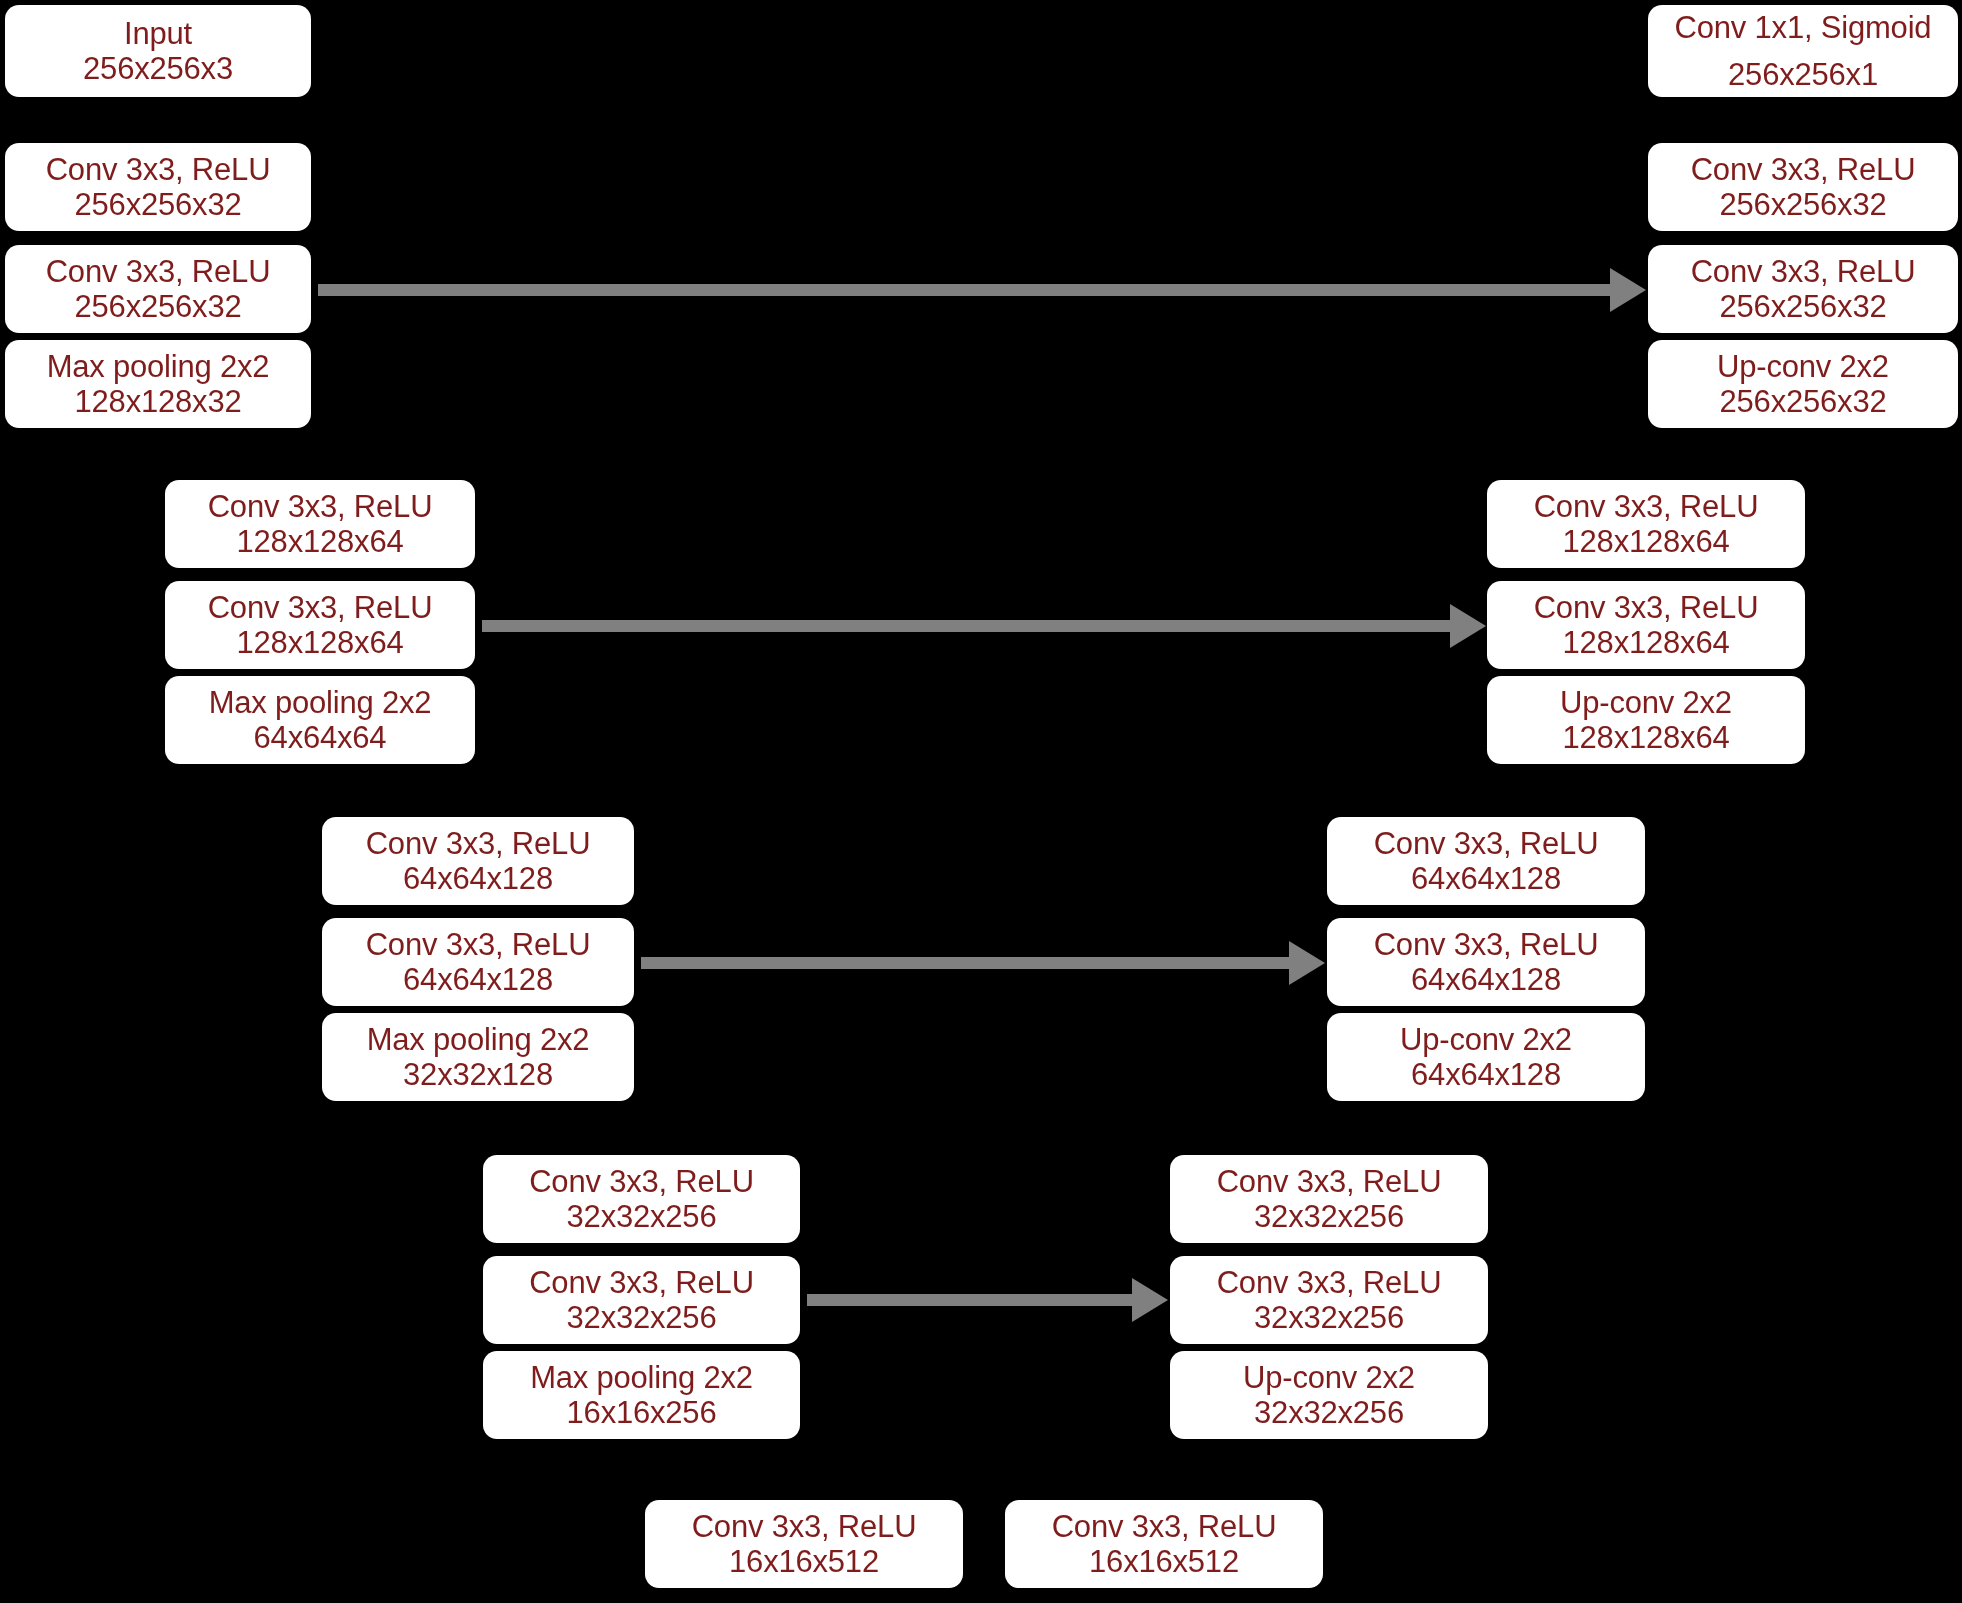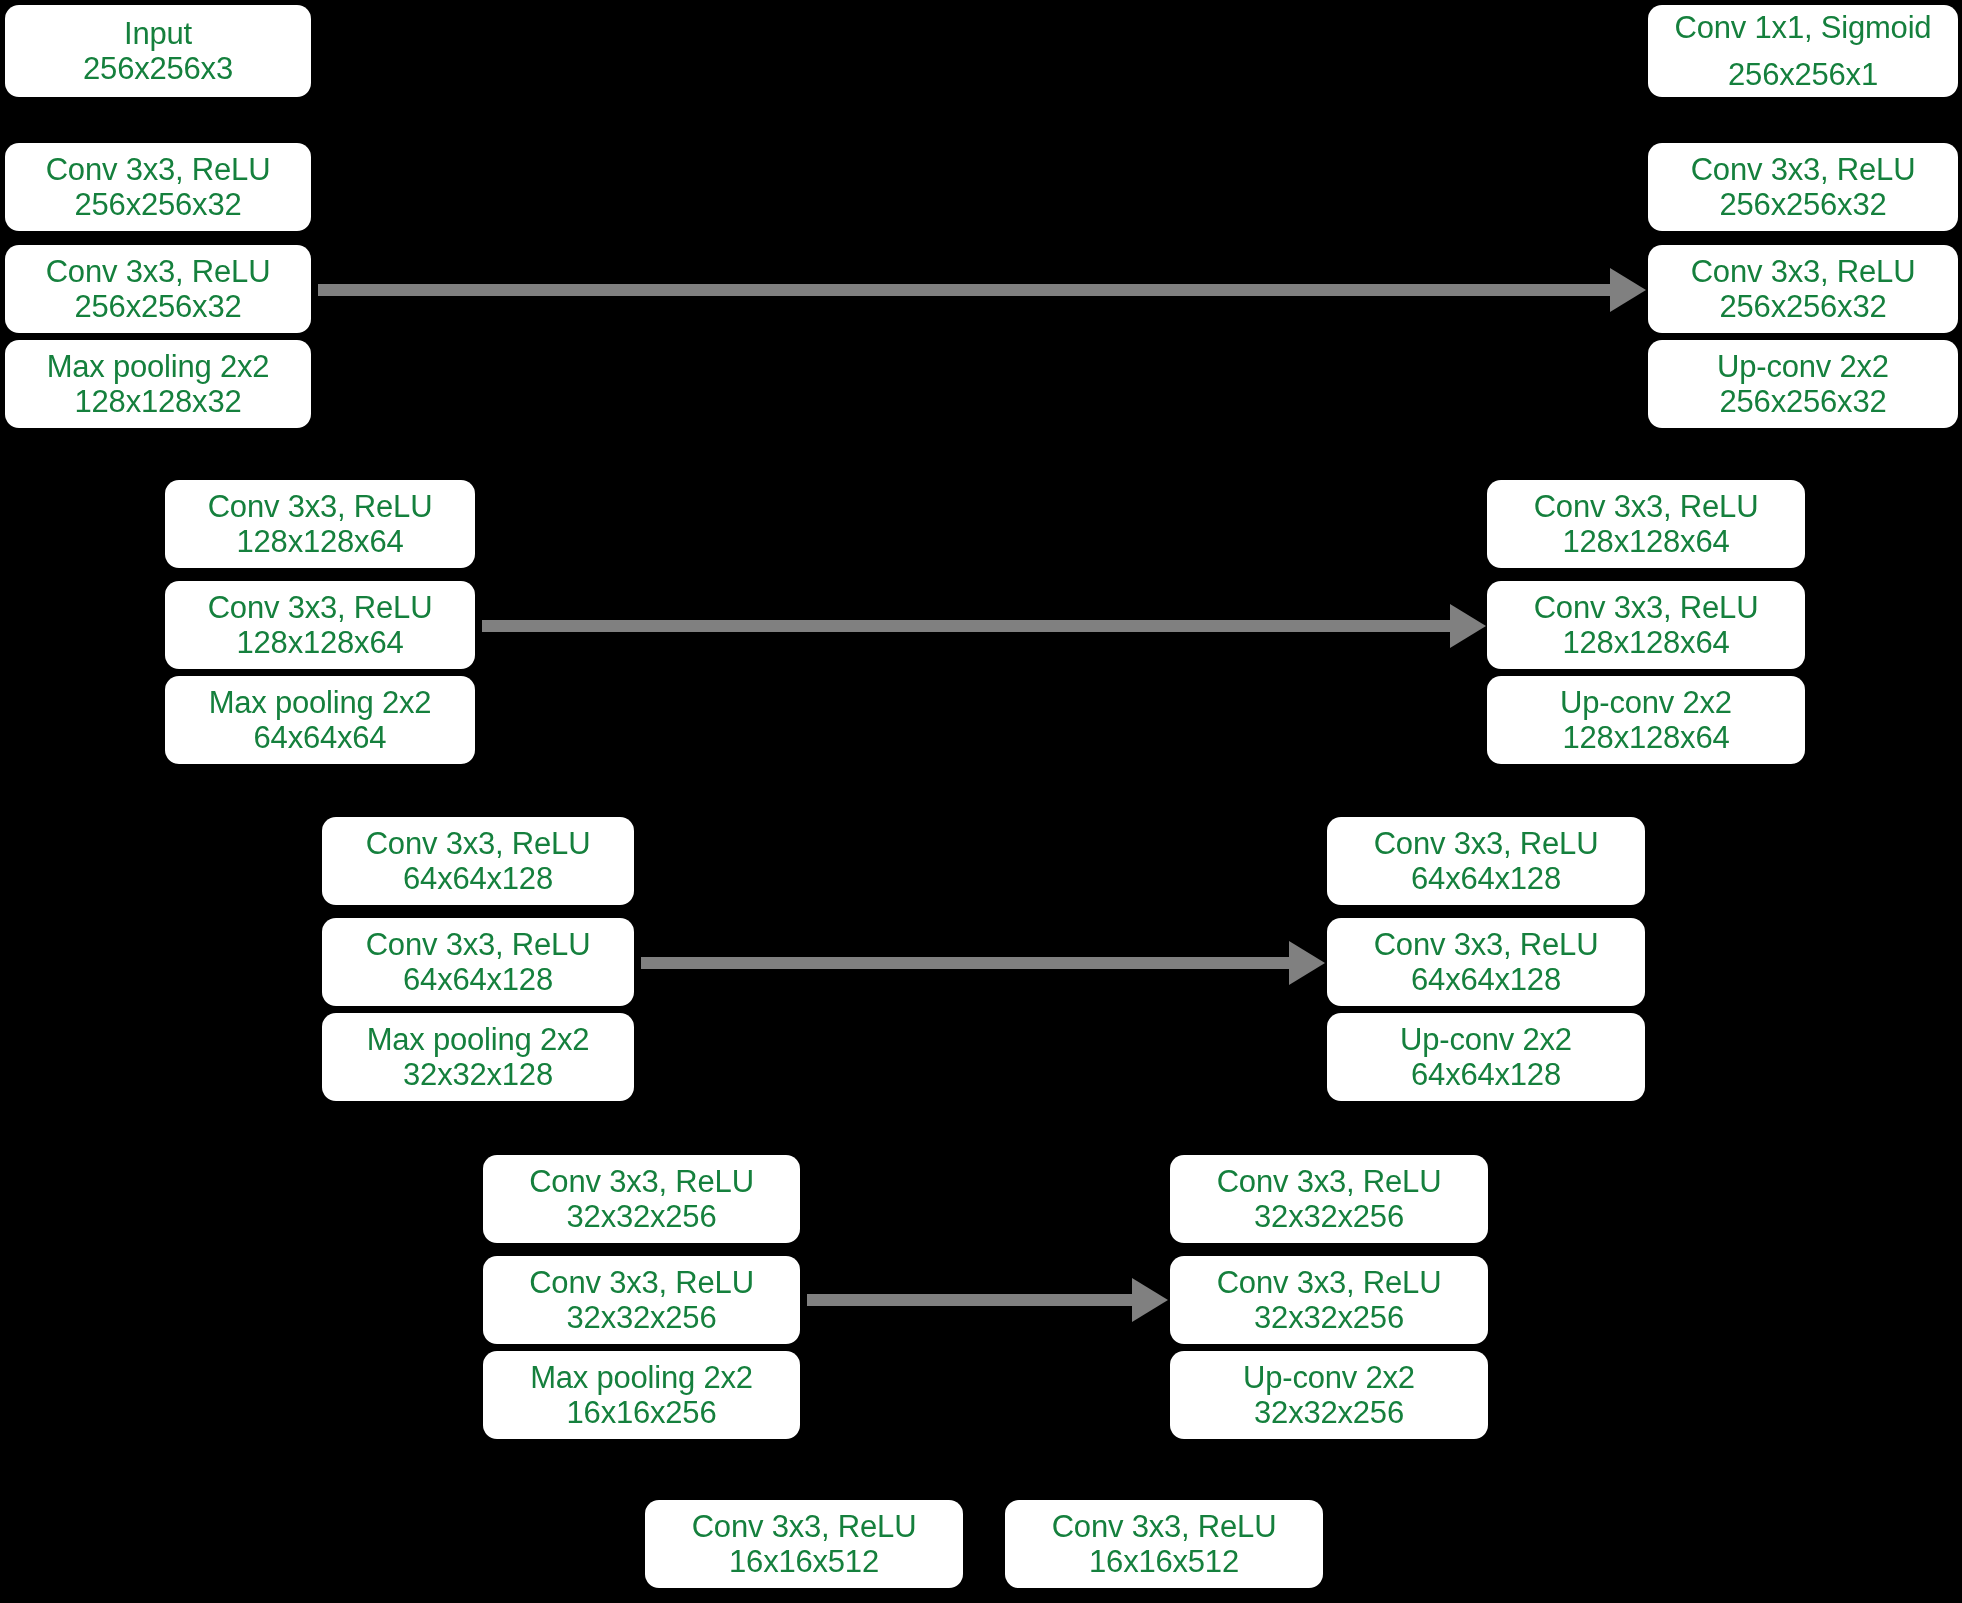--- a/index.html
+++ b/index.html
@@ -14,21 +14,21 @@
   #canvas {
     position: relative;
     width: 1962px;
     height: 1603px;
     background: #000000;
     overflow: hidden;
   }
   .node {
     position: absolute;
     background: #ffffff;
-    color: #15803d;
+    color: #7f1d1d;
     border-radius: 14px;
     box-sizing: border-box;
     display: flex;
     flex-direction: column;
     align-items: center;
     justify-content: center;
     text-align: center;
     line-height: 1.14;
     font-size: 31px;
     font-family: "Liberation Sans", sans-serif;

